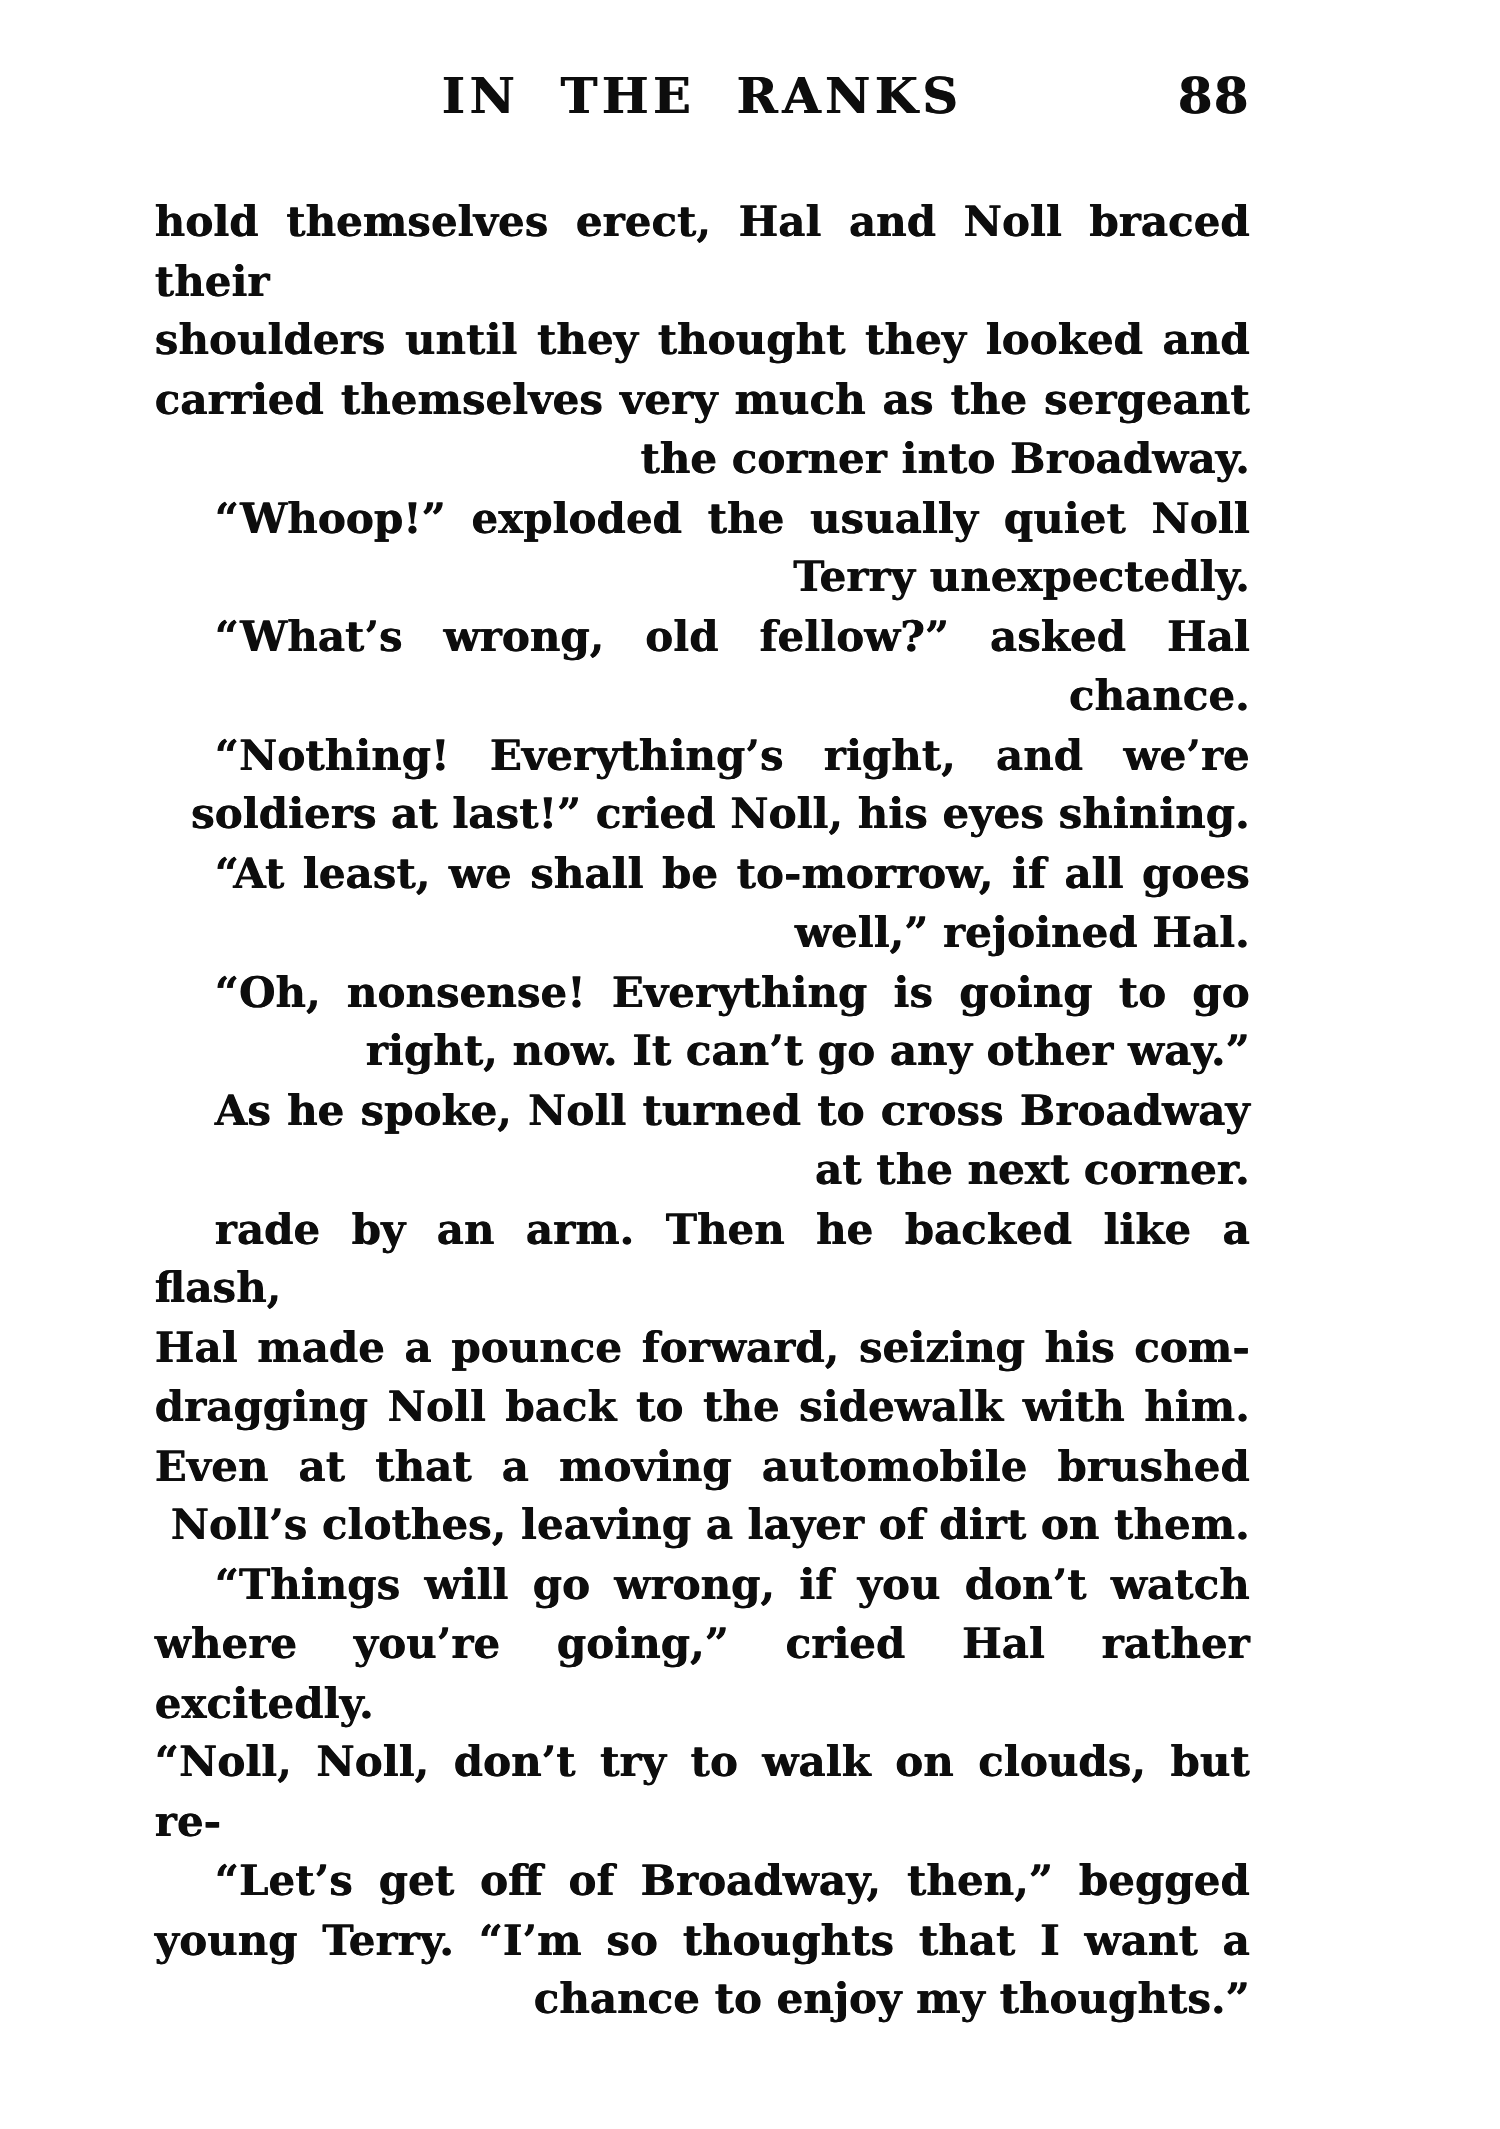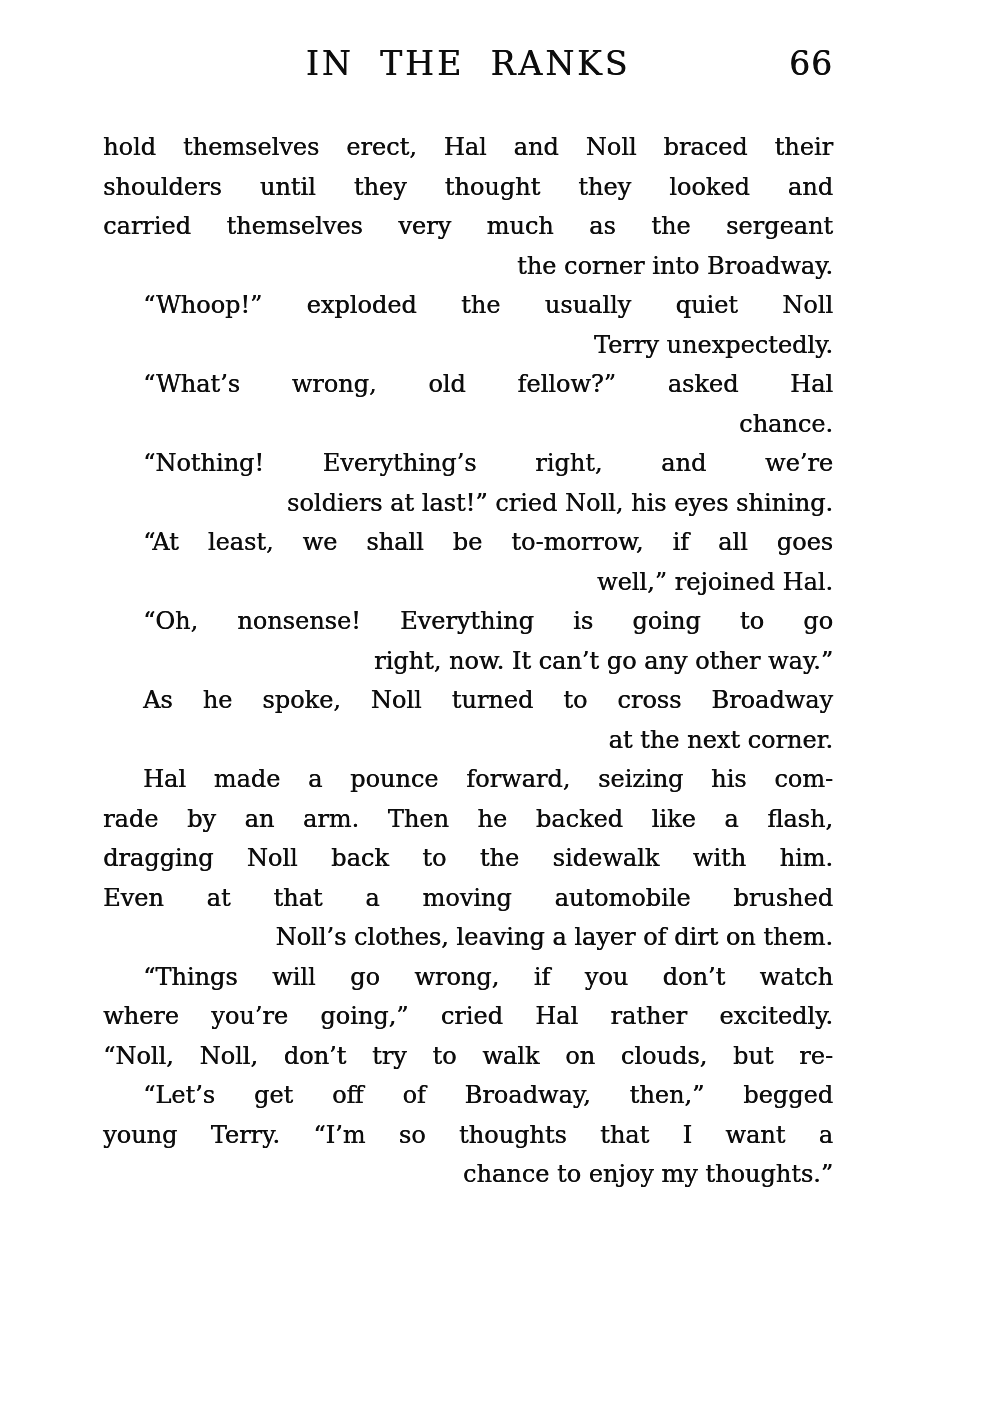--- a/index.html
+++ b/index.html
@@ -8,20 +8,21 @@
     background: #ffffff;
   }
   .page {
     position: relative;
     width: 1000px;
     height: 1419px;
     background: #ffffff;
     overflow: hidden;
     font-family: "DejaVu Serif", "Liberation Serif", serif;
     color: #0d0d0d;
+    font-weight: bold;
   }
   
   .running-head {
     position: absolute;
     left: 103px;
     top: 47px;
     width: 730px;
     line-height: 1;
   }
   .head-title {
@@ -38,21 +39,21 @@
     font-size: 33px;
     letter-spacing: 1px;
     text-shadow: 0.6px 0 0 currentColor;
   }
   
   .body-text {
     position: absolute;
     left: 103px;
     top: 128px;
     width: 730px;
-    font-size: 24px;
+    font-size: 28px;
     line-height: 39.5px;
     text-shadow: 0.4px 0 0 currentColor;
   }
   .para { margin: 0; }
   .line {
     text-align: justify;
     text-align-last: justify;
     white-space: normal;
   }
   .line.last {
@@ -63,21 +64,21 @@
     text-indent: 40px;
   }
 </style>
 </head>
 <body>
 
 <div class="page">
 
   <header class="running-head">
     <div class="head-title">IN THE RANKS</div>
-    <div class="page-number">66</div>
+    <div class="page-number">88</div>
   </header>
 
   <main class="body-text">
 
     <p class="para">
       <span class="line" style="display:block">hold themselves erect, Hal and Noll braced their</span>
       <span class="line" style="display:block">shoulders until they thought they looked and</span>
       <span class="line" style="display:block">carried themselves very much as the sergeant</span>
       <span class="line last" style="display:block">the corner into Broadway.</span>
     </p>
@@ -106,22 +107,22 @@
       <span class="line" style="display:block">“Oh, nonsense!  Everything is going to go</span>
       <span class="line last" style="display:block">right, now.  It can’t go any other way.”</span>
     </p>
 
     <p class="para ind">
       <span class="line" style="display:block">As he spoke, Noll turned to cross Broadway</span>
       <span class="line last" style="display:block">at the next corner.</span>
     </p>
 
     <p class="para ind">
+      <span class="line" style="display:block">rade by an arm.  Then he backed like a flash,</span>
       <span class="line" style="display:block">Hal made a pounce forward, seizing his com-</span>
-      <span class="line" style="display:block">rade by an arm.  Then he backed like a flash,</span>
       <span class="line" style="display:block">dragging Noll back to the sidewalk with him.</span>
       <span class="line" style="display:block">Even at that a moving automobile brushed</span>
       <span class="line last" style="display:block">Noll’s clothes, leaving a layer of dirt on them.</span>
     </p>
 
     <p class="para ind">
       <span class="line" style="display:block">“Things will go wrong, if you don’t watch</span>
       <span class="line" style="display:block">where you’re going,” cried Hal rather excitedly.</span>
       <span class="line" style="display:block">“Noll, Noll, don’t try to walk on clouds, but re-</span>
     </p>

